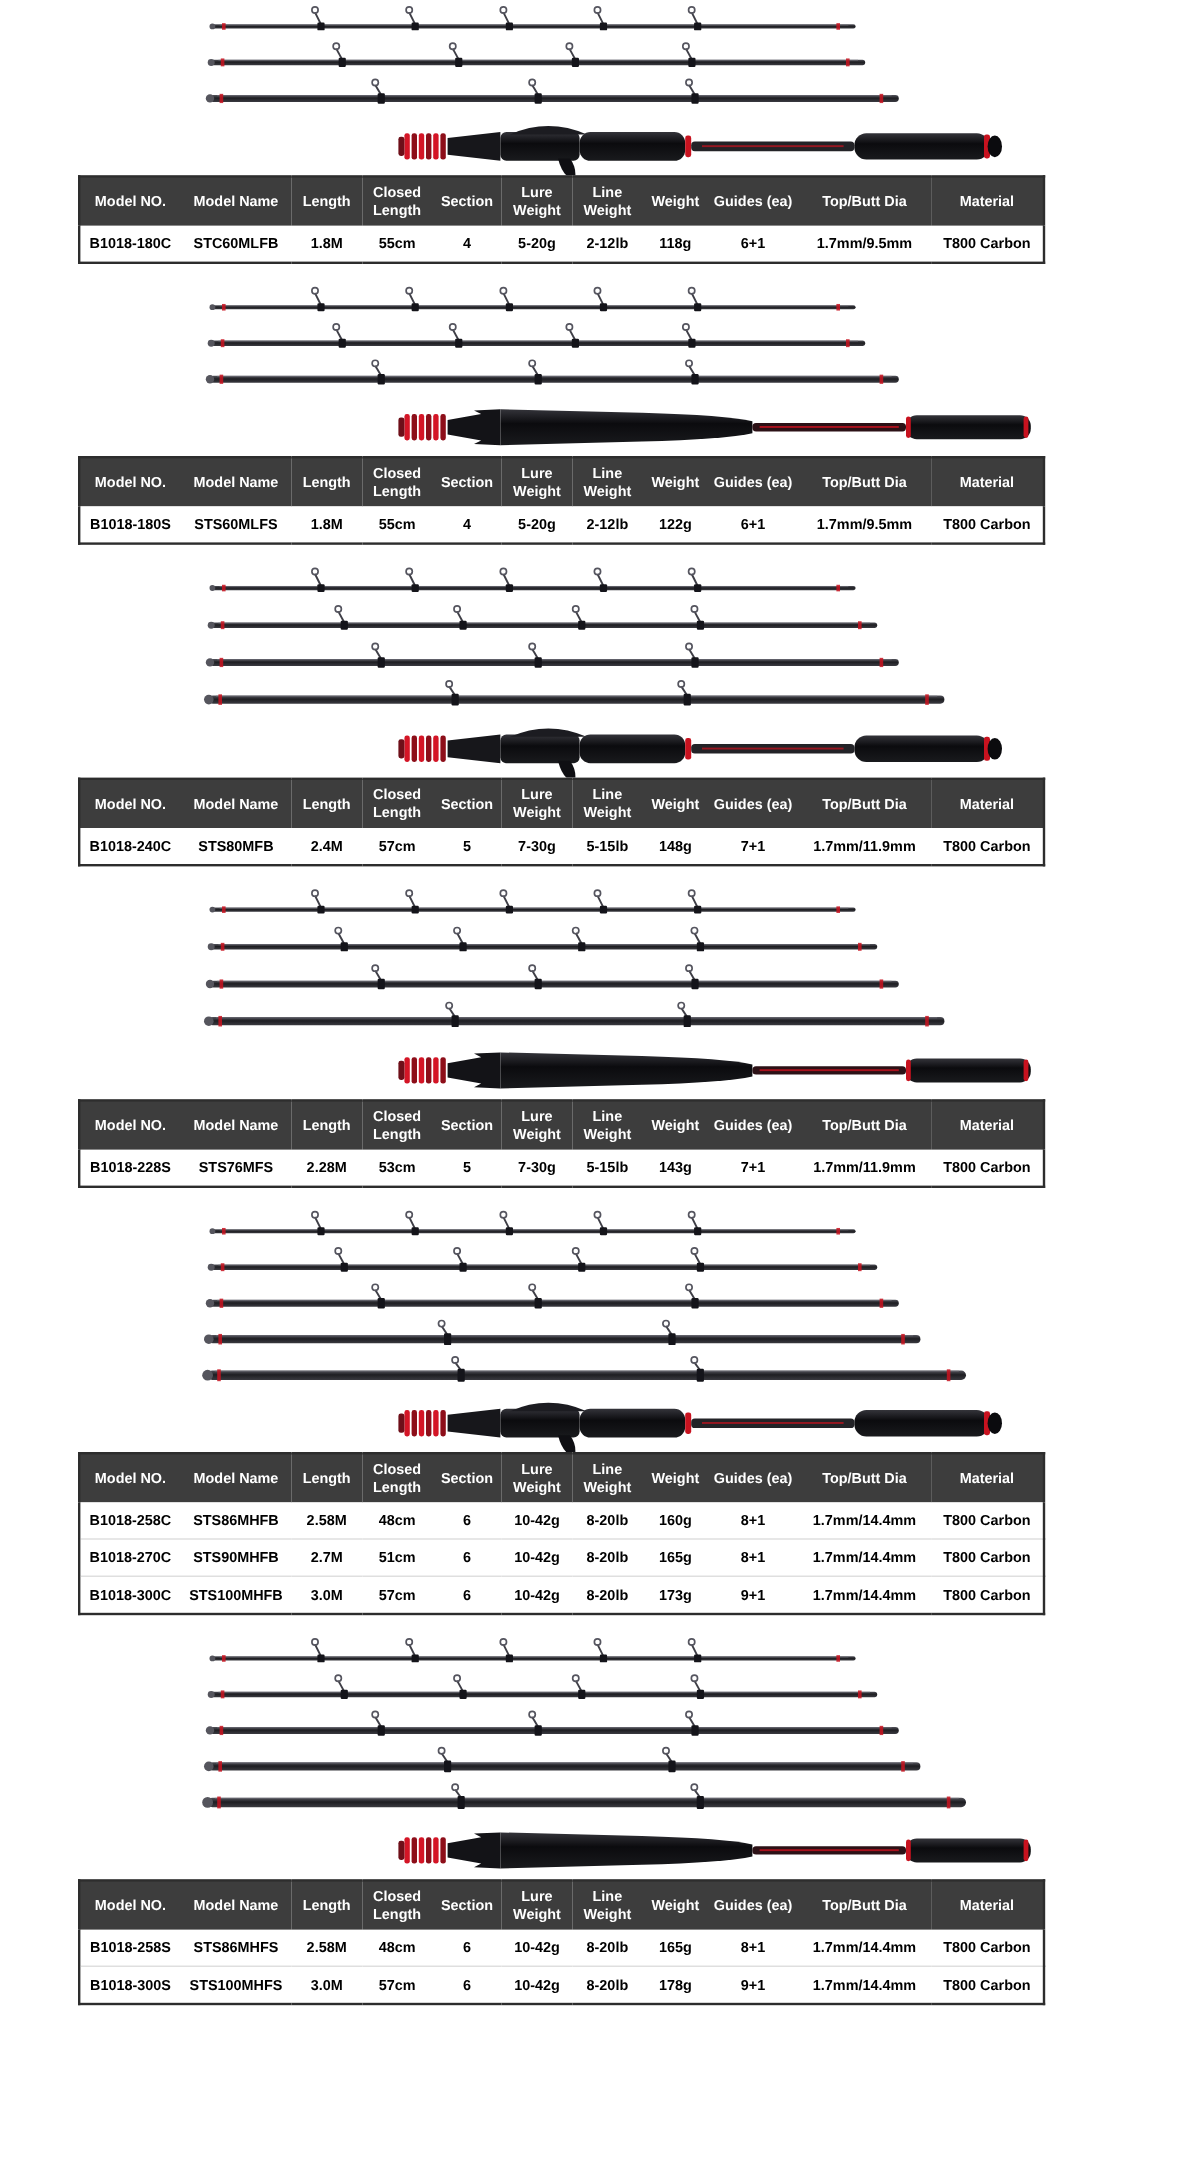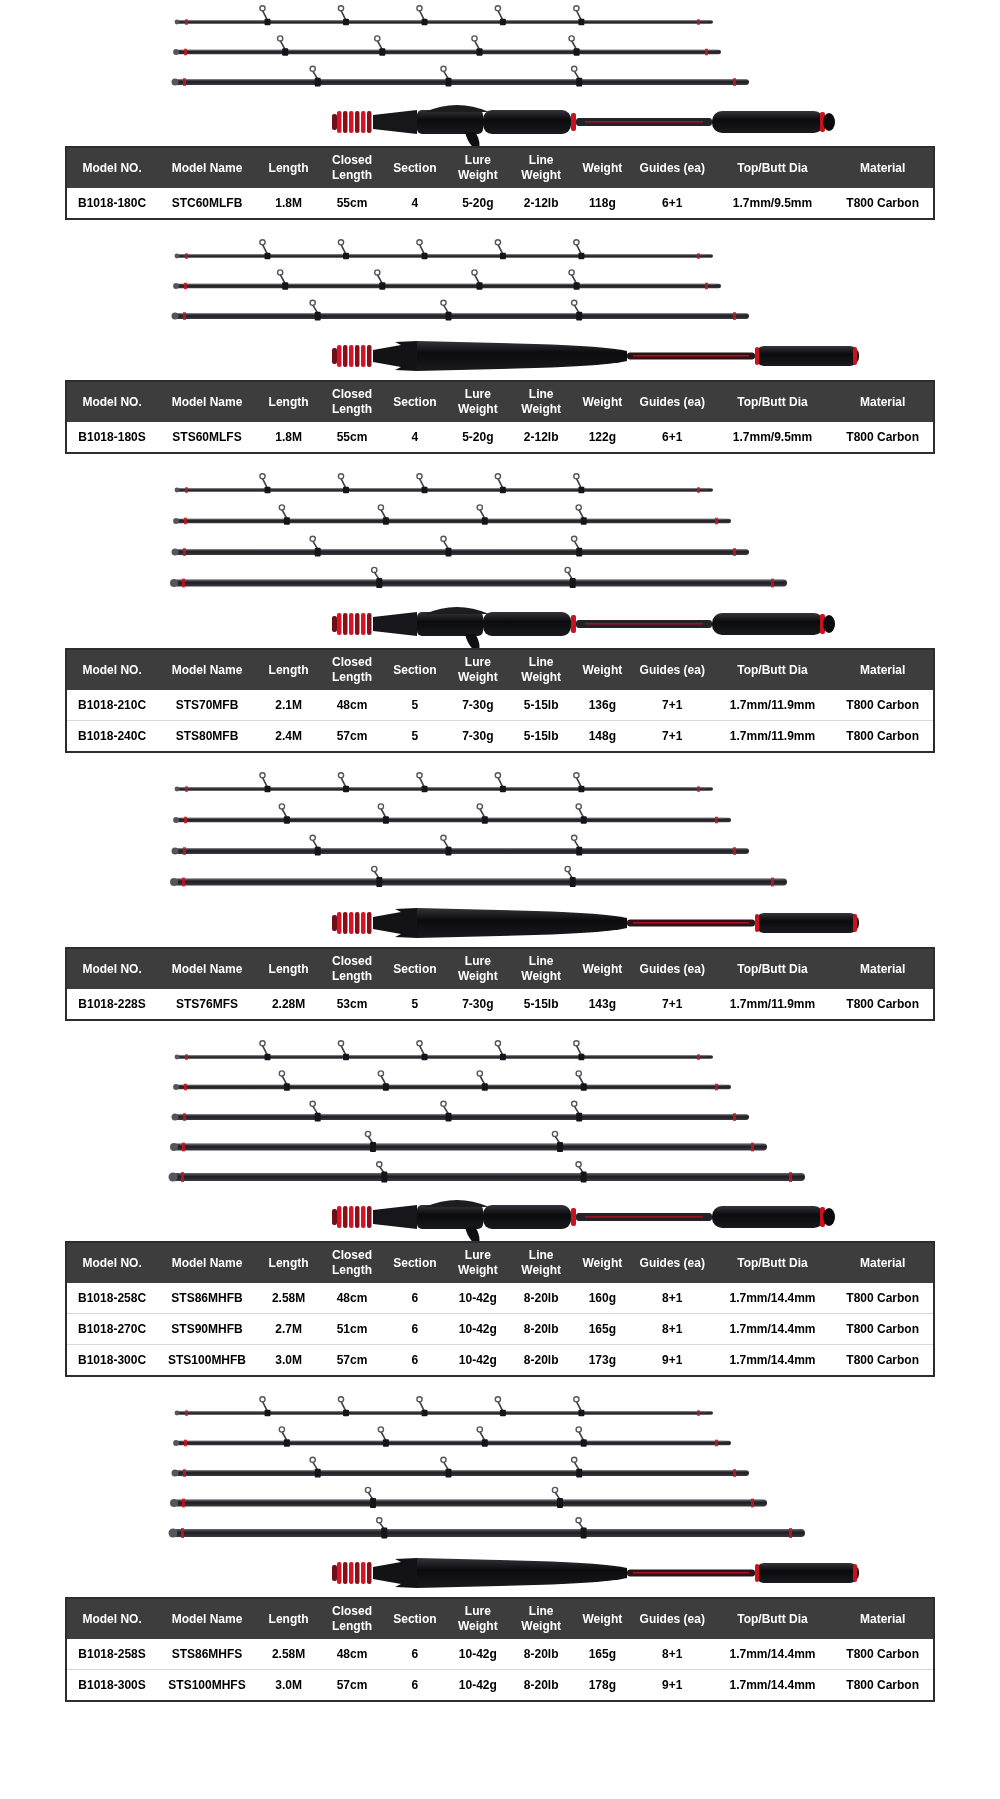--- a/index.html
+++ b/index.html
@@ -1,20 +1,20 @@
 <!DOCTYPE html>
 <html><head>
 <meta charset="utf-8">
 <style>
   html,body{margin:0;padding:0;background:#ffffff;}
   body{width:1000px;font-family:"Liberation Sans",sans-serif;}
   .products{width:870px;margin:0 auto;padding-top:2px;}
   .product{margin-bottom:16px;}
   .rod-image{display:block;line-height:0;}
-  table.spec-table{width:870px;border-collapse:collapse;border:2px solid #2d2d2d;table-layout:fixed;}
+  table.spec-table{width:806px;border-collapse:collapse;border:2px solid #2d2d2d;table-layout:fixed;}
   table.spec-table thead th{
     background:#3d3d3d;color:#ffffff;font-size:12px;font-weight:bold;
     padding:5px 2px;line-height:1.25;text-align:center;vertical-align:middle;border:none;
   }
   table.spec-table tbody td{
     background:#ffffff;color:#000000;font-size:12px;font-weight:bold;
     text-align:center;vertical-align:middle;padding:8px 2px;
     overflow:hidden;white-space:nowrap;
   }
   table.spec-table tbody tr + tr td{border-top:1px solid #d8d8d8;}
@@ -502,33 +502,20 @@
             <th>Lure Weight</th>
             <th>Line Weight</th>
             <th>Weight</th>
             <th>Guides (ea)</th>
             <th>Top/Butt Dia</th>
             <th>Material</th>
           </tr>
       </thead>
       <tbody>
           <tr>
-            <td>B1018-210C</td>
-            <td>STS70MFB</td>
-            <td>2.1M</td>
-            <td>48cm</td>
-            <td>5</td>
-            <td>7-30g</td>
-            <td>5-15lb</td>
-            <td>136g</td>
-            <td>7+1</td>
-            <td>1.7mm/11.9mm</td>
-            <td>T800 Carbon</td>
-          </tr>
-          <tr>
             <td>B1018-240C</td>
             <td>STS80MFB</td>
             <td>2.4M</td>
             <td>57cm</td>
             <td>5</td>
             <td>7-30g</td>
             <td>5-15lb</td>
             <td>148g</td>
             <td>7+1</td>
             <td>1.7mm/11.9mm</td>

